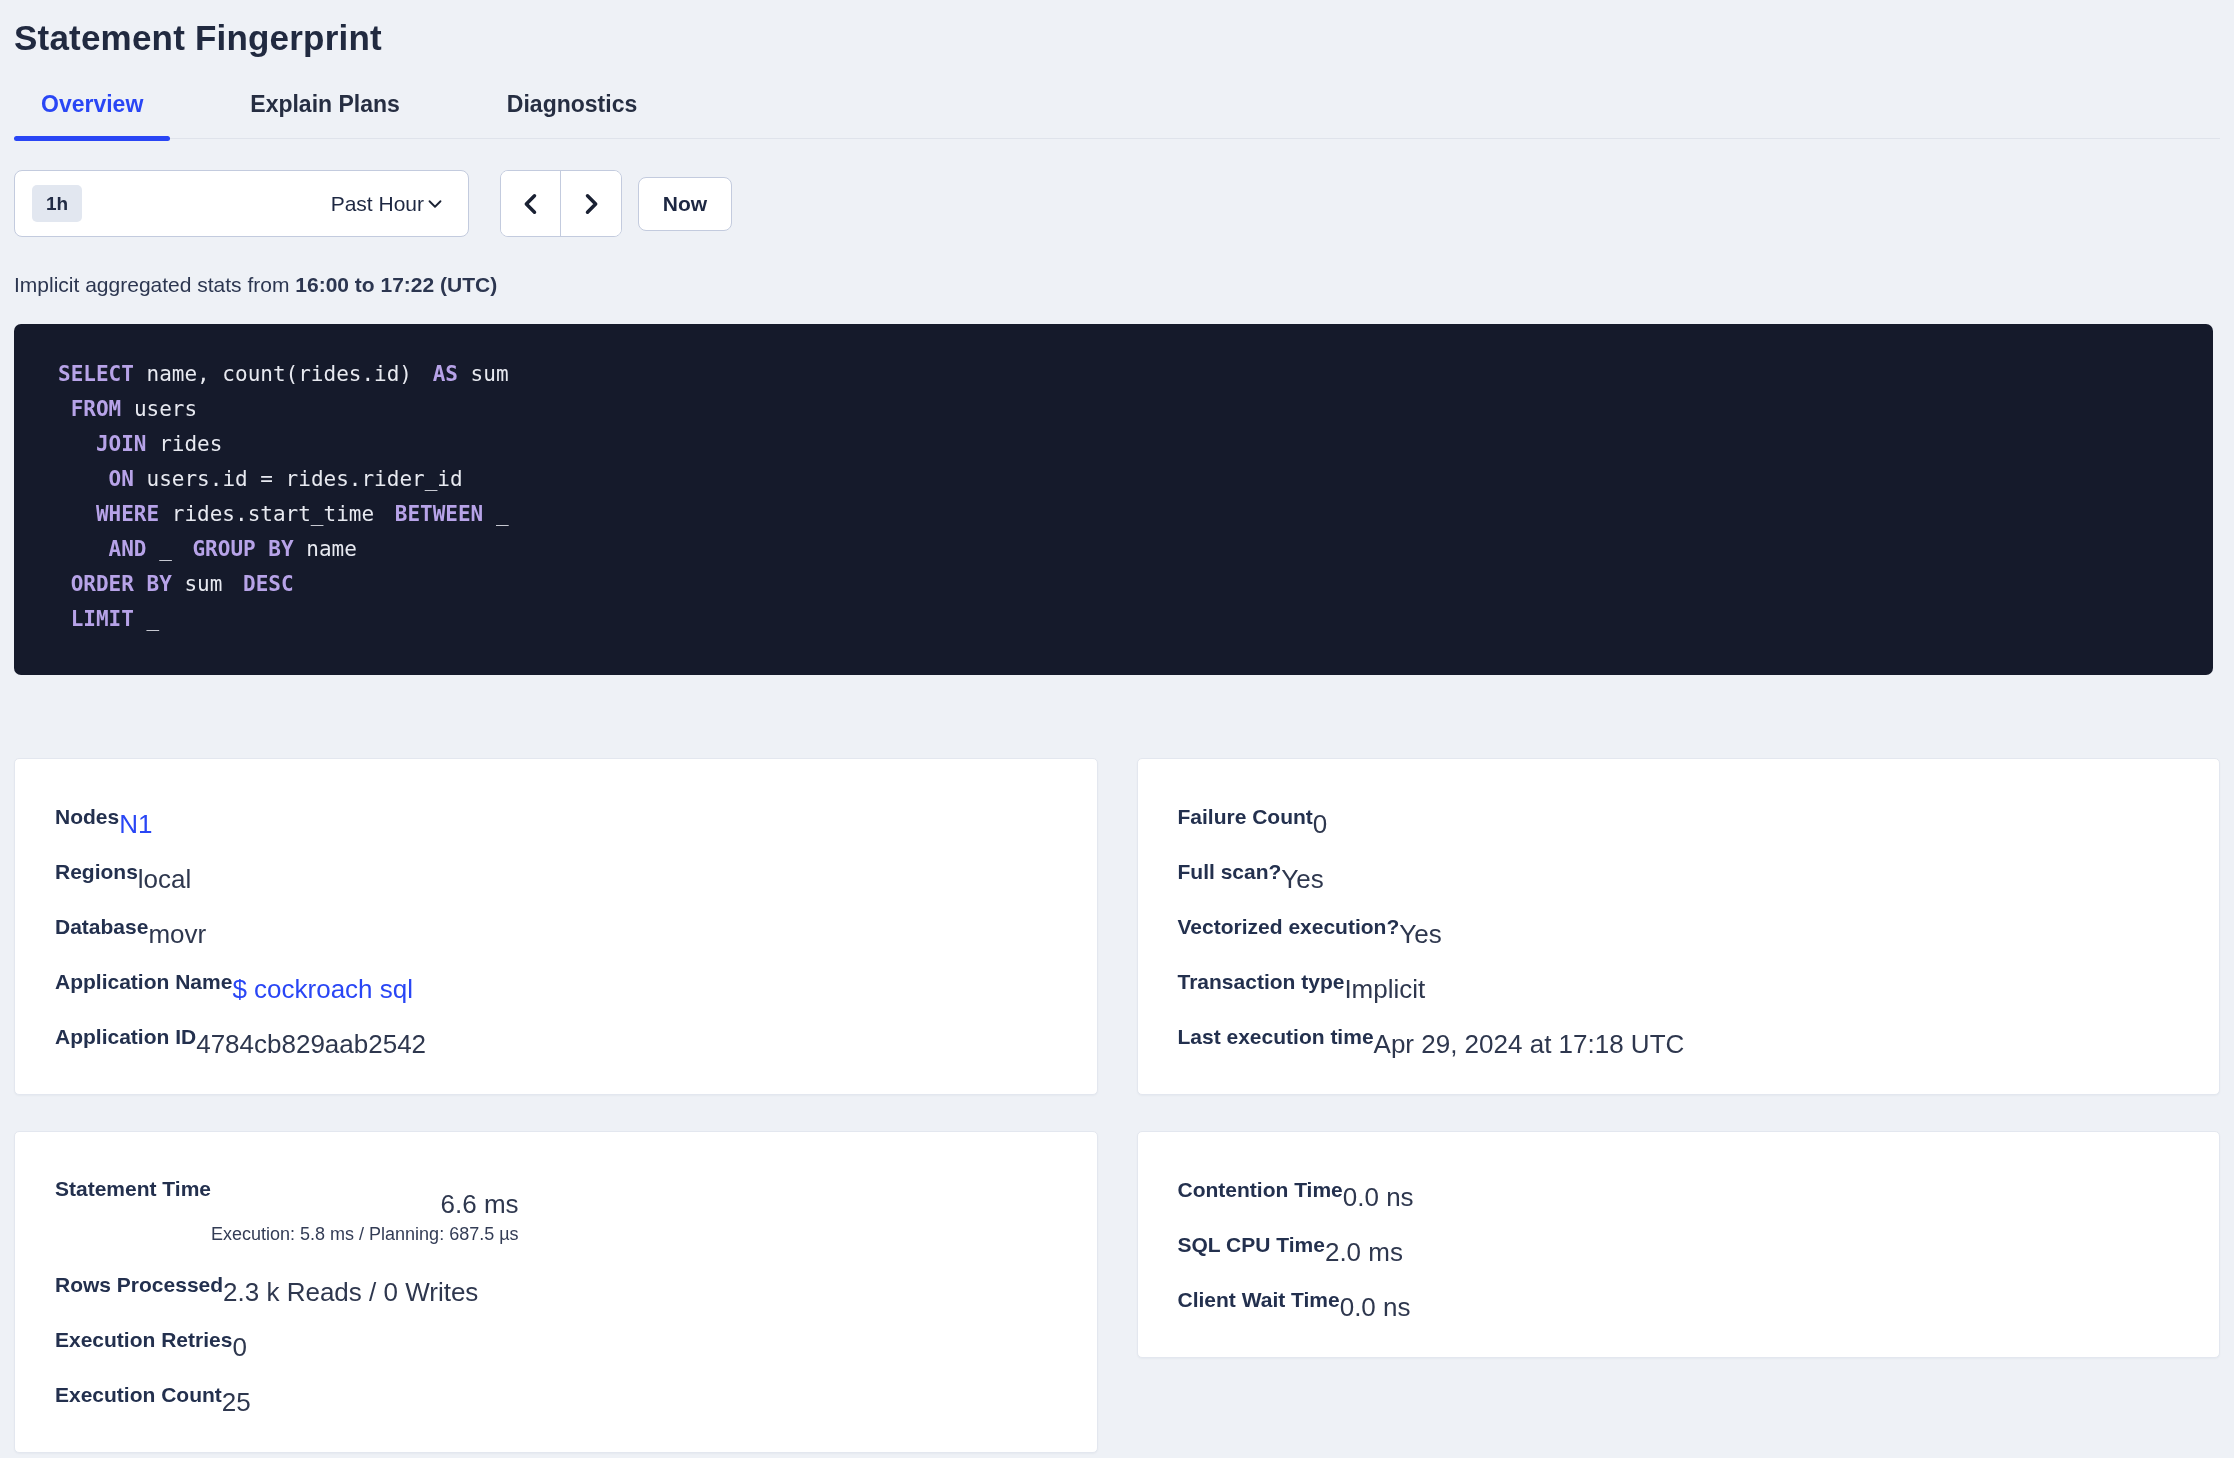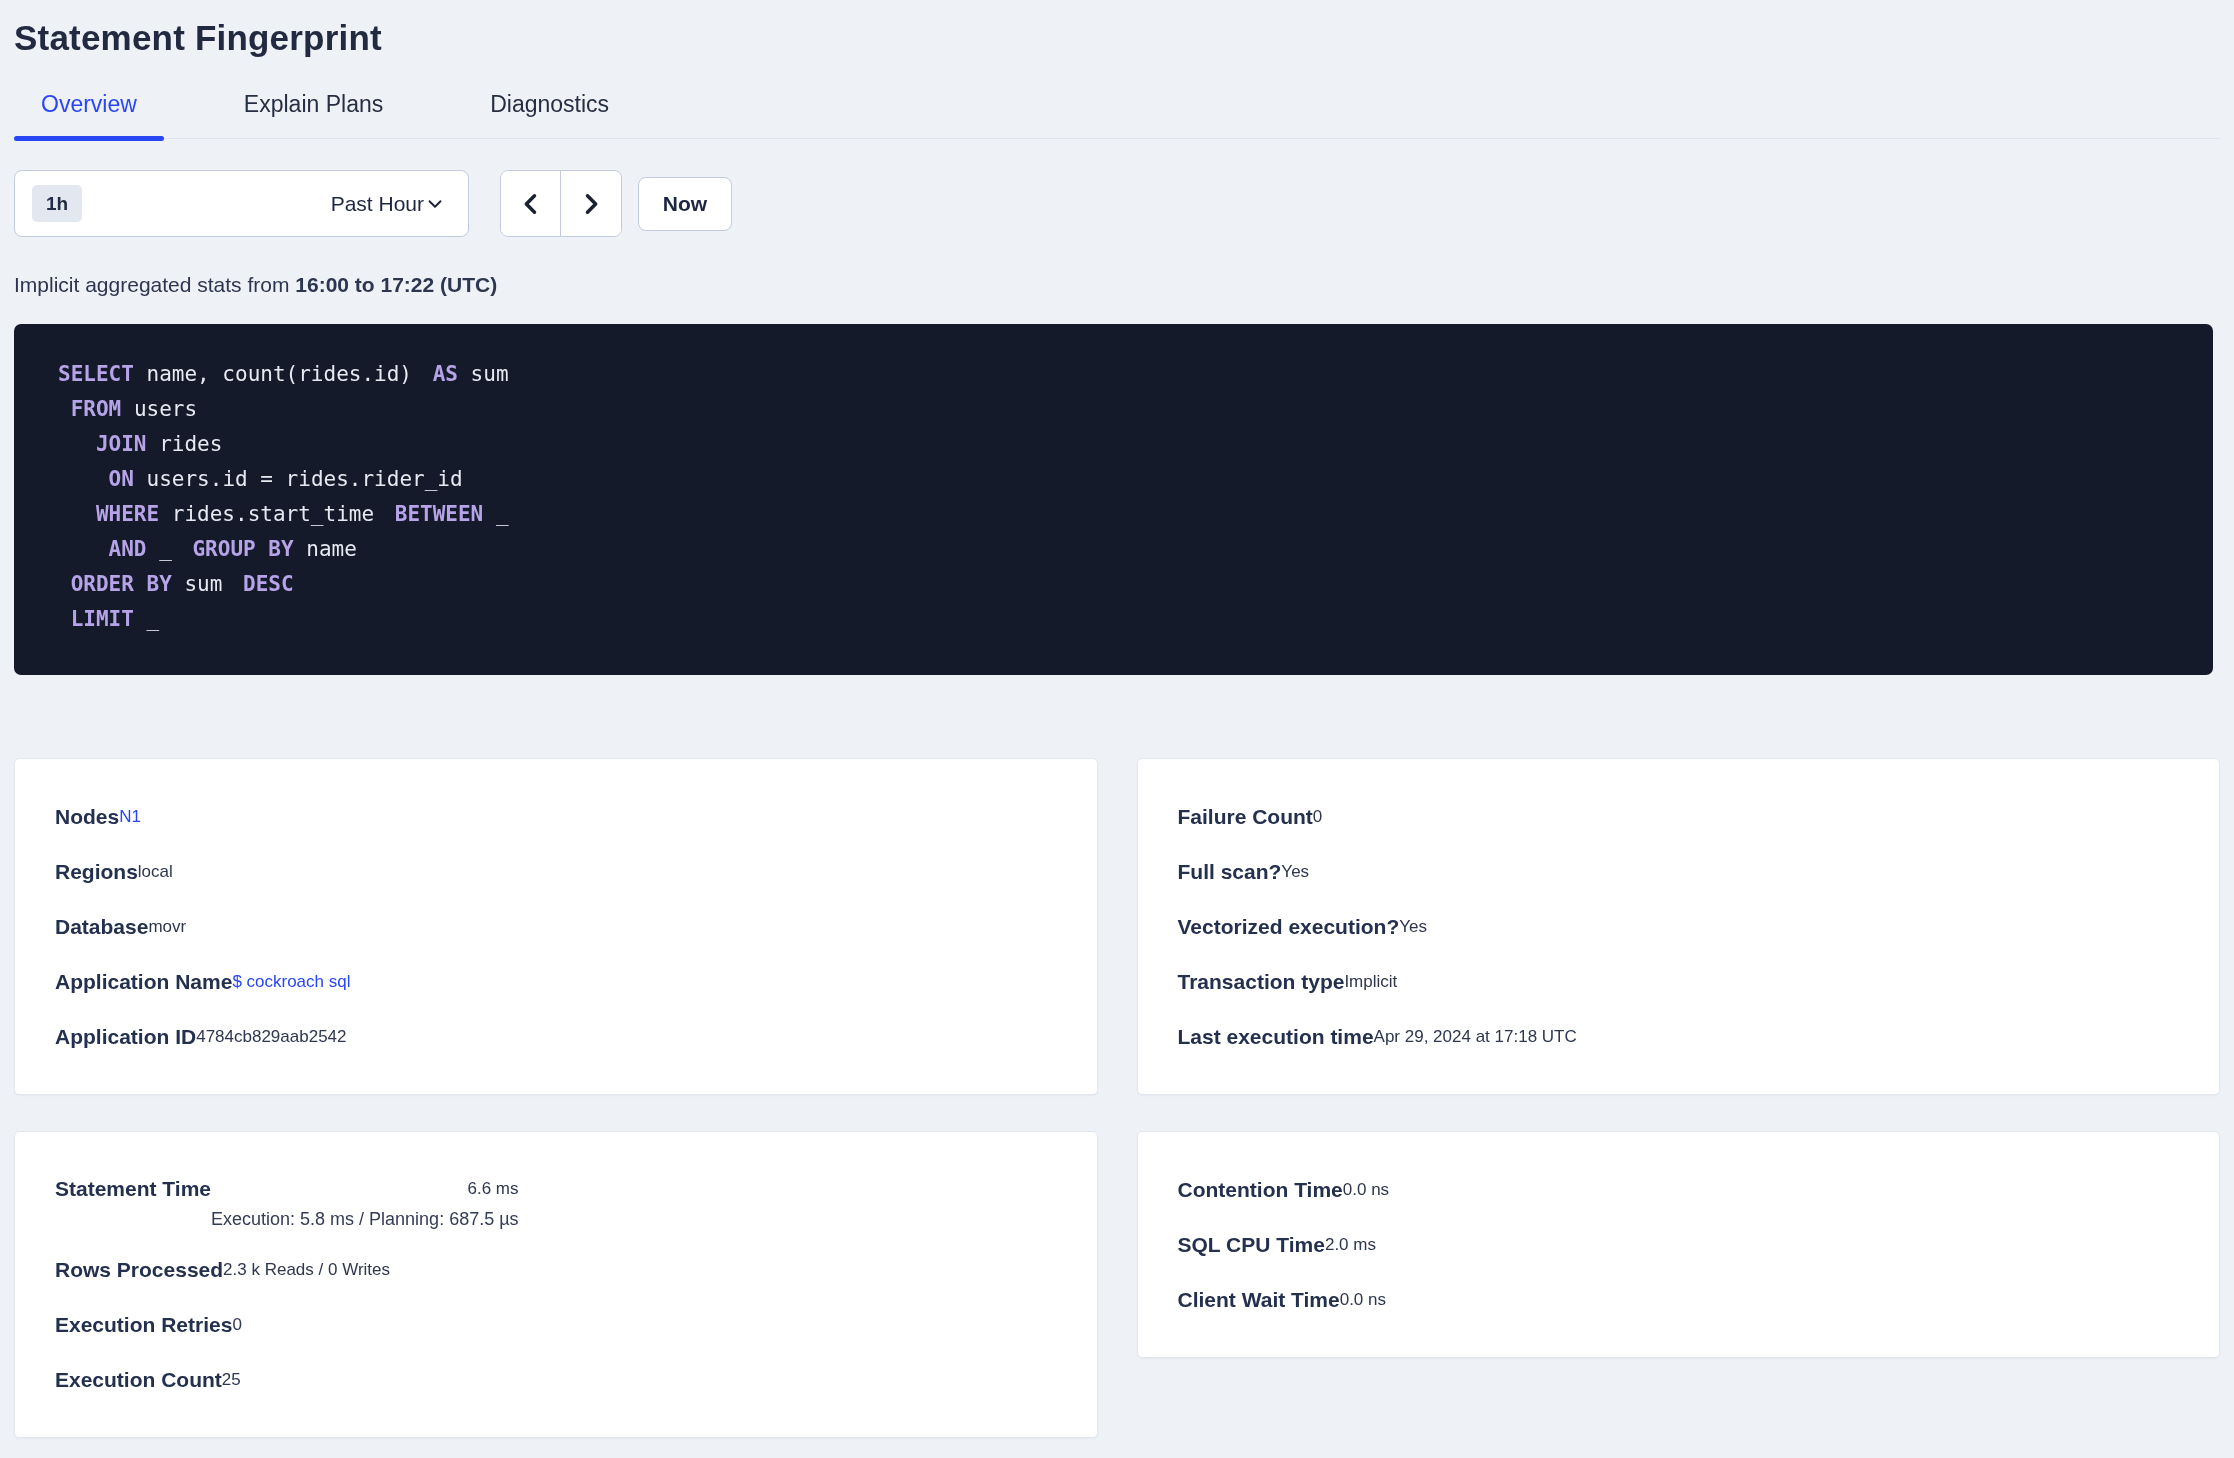--- a/index.html
+++ b/index.html
@@ -24,21 +24,21 @@
   }
   .page{width:100%;height:100%;padding:18px 14px 12px;}
 
   
   .page-title{
     font-size:35px;font-weight:700;color:#212a40;letter-spacing:.2px;
   }
 
   
   .tabs{margin-top:33px;border-bottom:1px solid #dfe3eb;}
-  .tabs ul{list-style:none;display:flex;}
+  .tabs ul{list-style:none;display:flex;font-weight:bold;}
   .tab{
     position:relative;
     padding:0 27px 20px;
     margin-right:53px;
     font-size:23px;color:#262e42;
     cursor:pointer;white-space:nowrap;
   }
   .tab.active{color:var(--accent);}
   .tab.active::after{
     content:"";position:absolute;left:0;right:0;bottom:-3px;height:5px;
@@ -106,21 +106,21 @@
     box-shadow:0 1px 2px rgba(30,40,70,.04);
   }
   .stat-row{
     display:flex;justify-content:flex-start;align-items:center;
     height:55px;
   }
   .stat-row.has-sub{height:auto;padding:10px 0;align-items:flex-start;}
   .stat-row.has-sub .stat-label,
   .stat-row.has-sub .stat-value{line-height:34px;}
   .stat-label{font-size:21px;font-weight:700;color:#23304e;}
-  .stat-value{font-size:17px;color:var(--ink-value);text-align:right;}
+  .stat-value{font-size:26px;color:var(--ink-value);text-align:right;margin-top:15px;}
   .stat-value.link{color:var(--link);cursor:pointer;}
   .stat-sub{
     font-size:18px;color:#333c55;text-align:right;line-height:26px;
   }
 </style>
 </head>
 <body>
 
 <div class="page">
 

